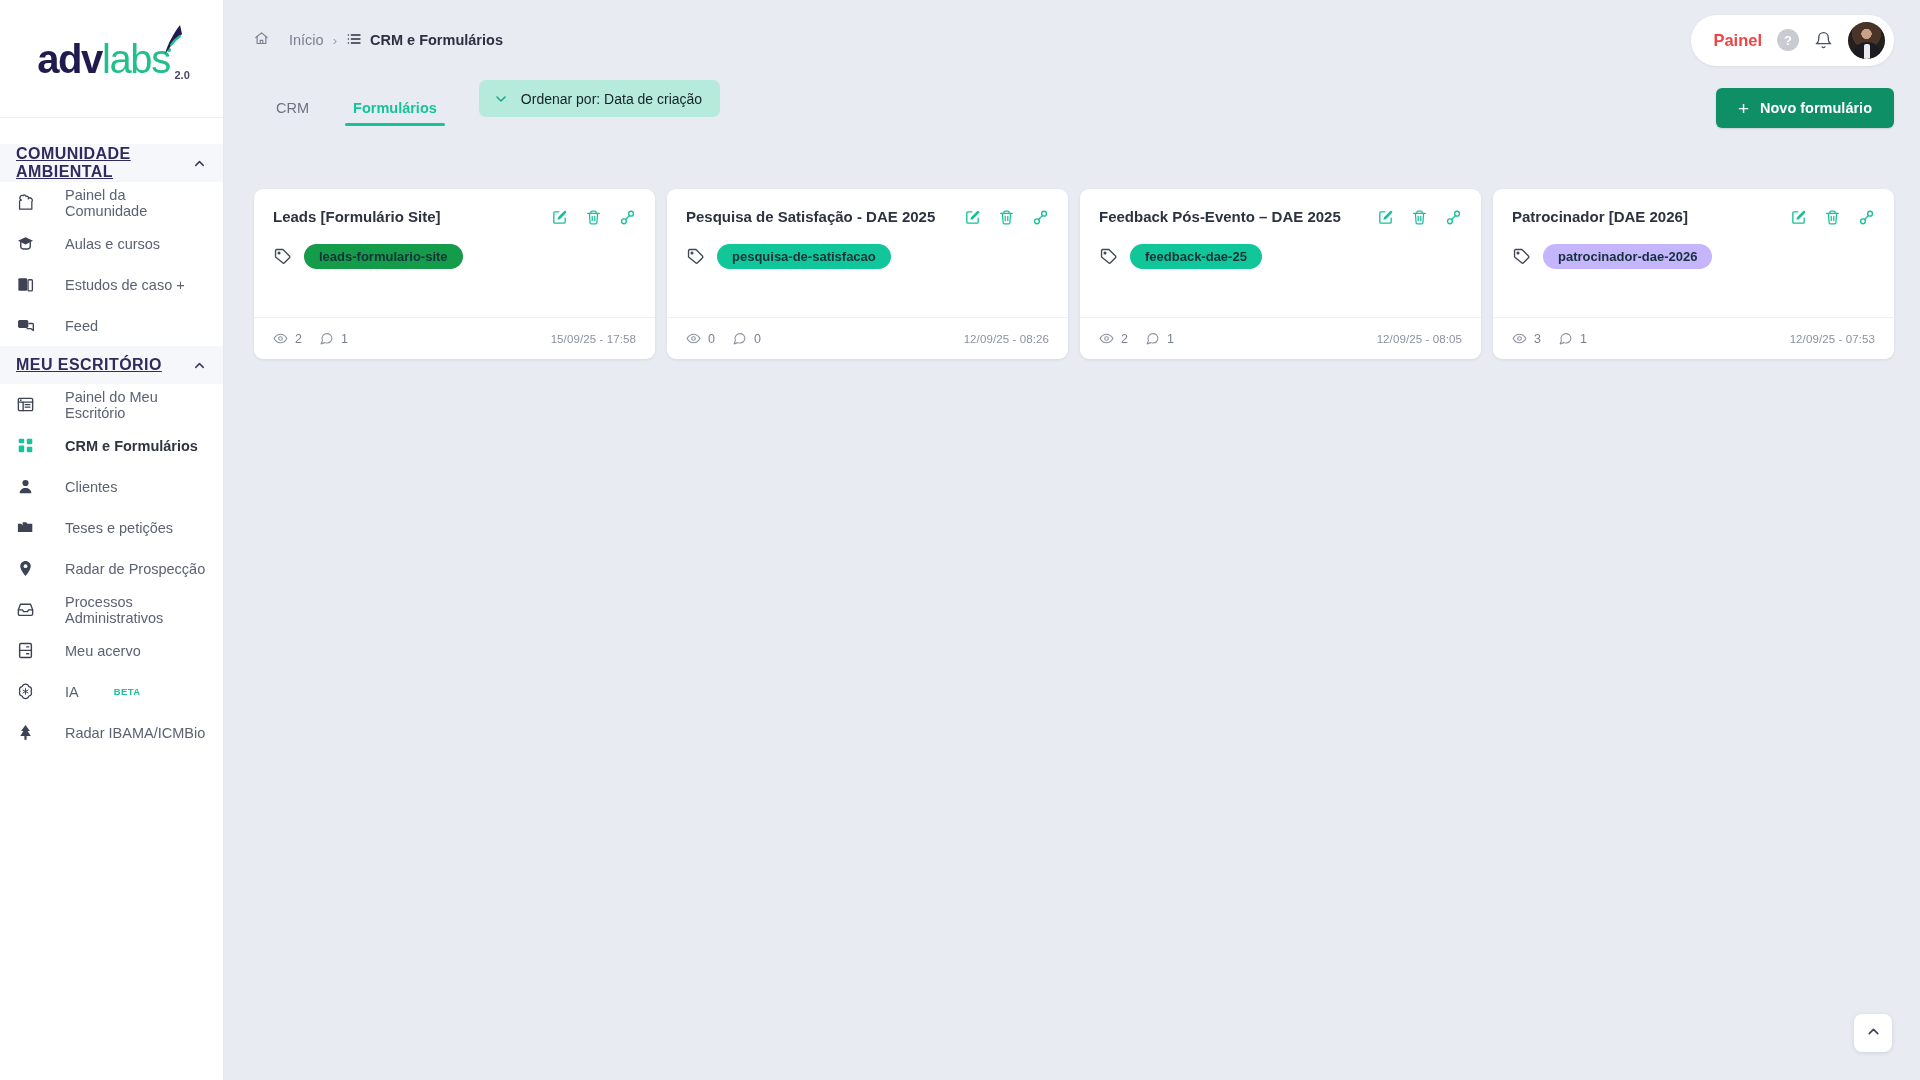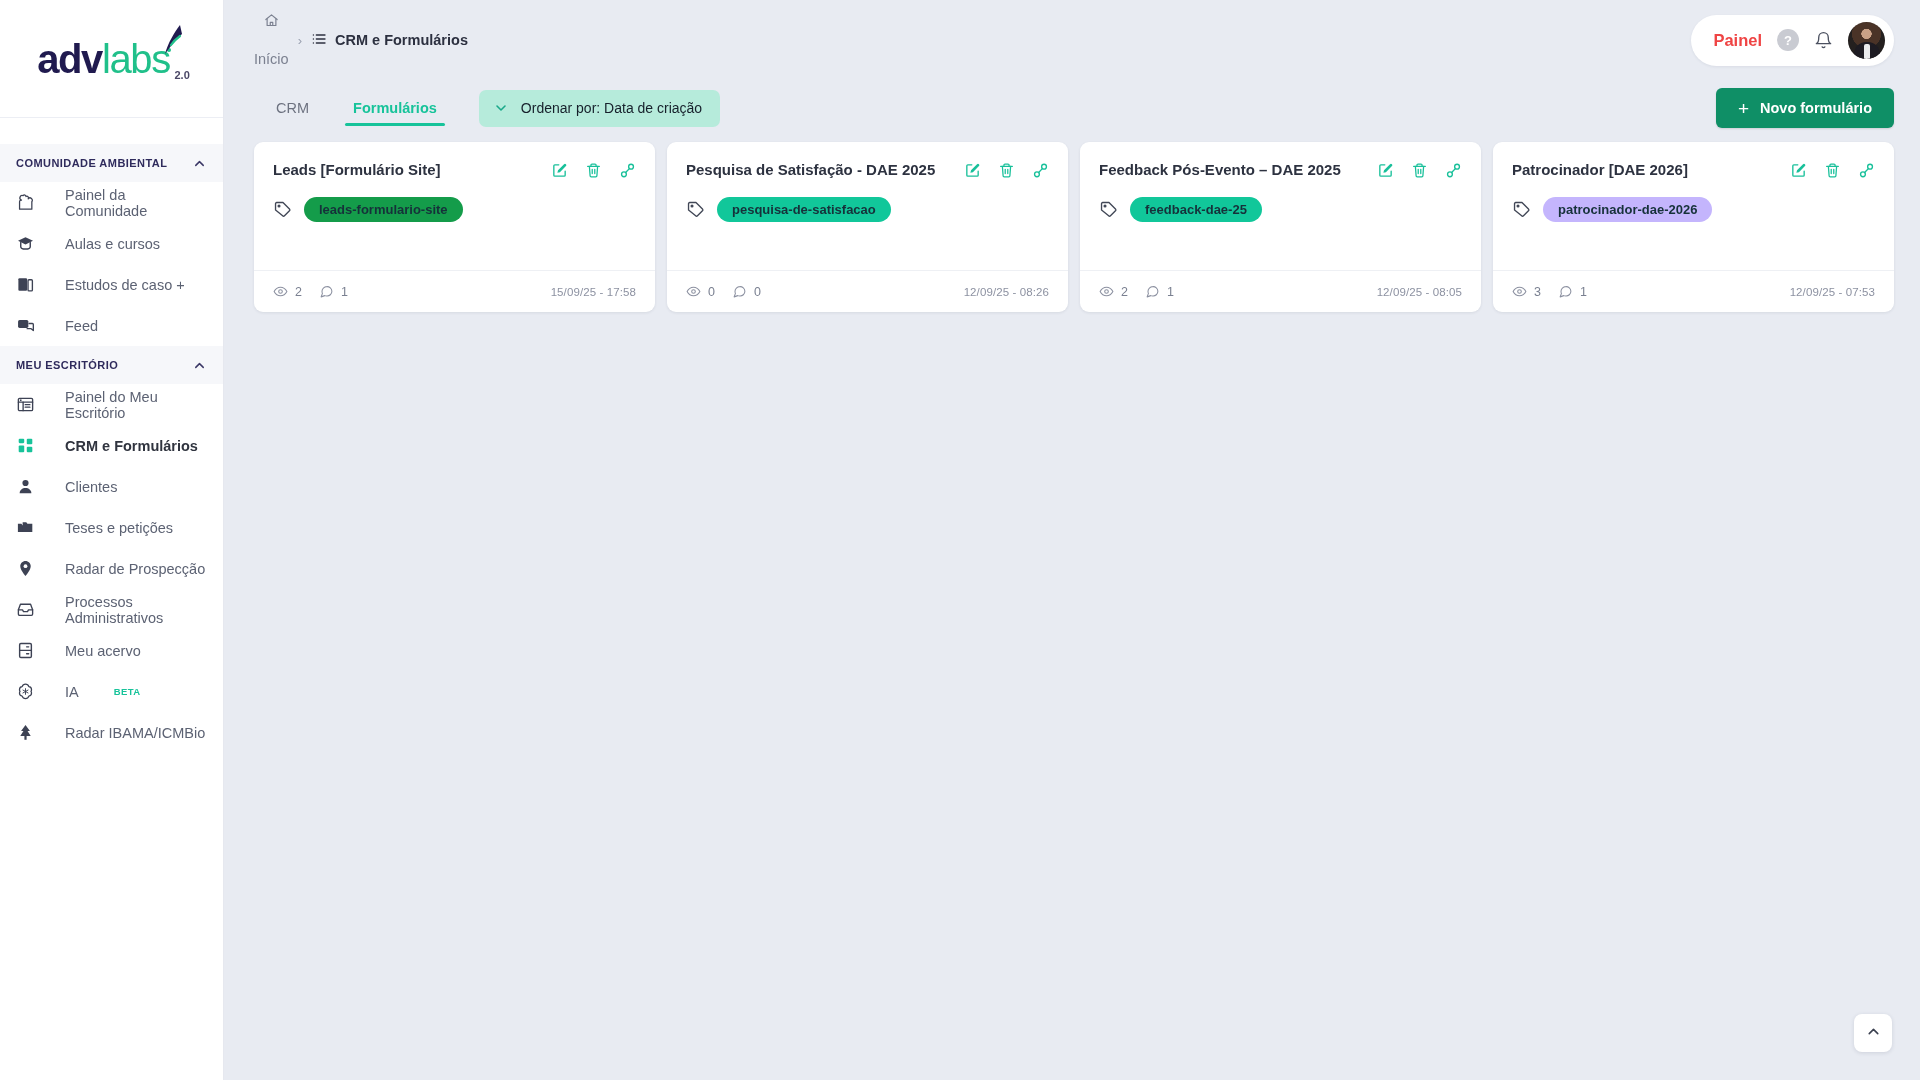--- a/index.html
+++ b/index.html
@@ -42,22 +42,22 @@
   }
   .sb-gap { height: 26px; background: #fff; }
 
   .sb-section {
     display: flex; align-items: center; justify-content: space-between;
     padding: 0 16px; height: 38px;
     background: #f6f7fa;
     cursor: pointer;
   }
   .sb-section-label {
-    font-size: 11px; font-weight: 700; letter-spacing: .45px;
-    color: #2f2b5c; text-transform: uppercase;
+    font-size: 16px; font-weight: 700; letter-spacing: .45px;
+    color: #2f2b5c; text-transform: uppercase; text-decoration: underline;
   }
   .sb-chevron { color: #3b3866; display: flex; }
 
   .sb-item {
     display: flex; align-items: center; gap: 30px;
     height: 41px; padding: 0 16px;
     font-size: 14.5px; color: #5c6273;
     cursor: pointer; text-decoration: none;
   }
   .sb-item .sb-ico { width: 19px; height: 19px; display: flex; align-items: center; justify-content: center; color: #3d4254; flex: 0 0 19px; }
@@ -70,21 +70,21 @@
 
   
   .main { flex: 1 1 auto; height: 1080px; display: flex; flex-direction: column; position: relative; background: #e8ebf2; }
 
   .topbar {
     height: 80px; flex: 0 0 80px;
     display: flex; align-items: center; justify-content: space-between;
     padding: 0 26px 0 30px;
   }
   .breadcrumb { display: flex; align-items: center; gap: 9px; font-size: 14.5px; }
-  .bc-home { display: flex; align-items: center; gap: 20px; color: #7b8090; cursor: pointer; flex-direction: column; }
+  .bc-home { display: flex; align-items: center; gap: 20px; color: #7b8090; cursor: pointer; }
   .bc-sep { color: #9aa0b0; font-size: 13px; }
   .bc-current { display: flex; align-items: center; gap: 8px; color: #2c3040; font-weight: 700; }
 
   .userbar {
     display: flex; align-items: center; gap: 15px;
     background: #fff; border-radius: 28px;
     padding: 7px 9px 7px 22px;
     box-shadow: 0 1px 3px rgba(30,40,70,.07);
   }
   .userbar-title { font-size: 16.5px; font-weight: 700; color: #ef4444; }
@@ -110,21 +110,21 @@
     content:""; position:absolute; left:50%; top:62%;
     width:6px; height:16px; transform:translateX(-50%);
     background:#e9eaec; border-radius:2px; z-index:2;
   }
 
   
   .tabsrow {
     display: flex; align-items: center; justify-content: space-between;
     padding: 0 26px 0 30px; height: 56px; flex: 0 0 56px;
   }
-  .tabs-left { display: flex; align-items: center; gap: 0; height: 56px; }
+  .tabs-left { display: flex; align-items: flex-start; gap: 0; height: 56px; }
   .tab {
     font-size: 14.5px; color: #6d7280; padding: 0 22px;
     height: 56px; display: flex; align-items: center;
     cursor: pointer; position: relative;
   }
   .tab.active { color: #17c39a; font-weight: 700; }
   .tab.active::after {
     content: ""; position: absolute; left: 14px; right: 14px; bottom: 10px;
     height: 3px; background: #17c39a; border-radius: 2px;
   }
@@ -155,20 +155,21 @@
     gap: 12px;
     padding: 6px 26px 0 30px;
   }
   .card {
     background: #fff; border-radius: 9px;
     box-shadow: 0 1px 3px rgba(30,40,70,.09);
     padding: 18px 19px 0 19px;
     display: flex; flex-direction: column;
     min-height: 170px;
     cursor: pointer;
+    margin-top: 47px;
   }
   .card-head { display: flex; align-items: flex-start; justify-content: space-between; gap: 10px; }
   .card-title {
     font-size: 15px; font-weight: 700; color: #2d3240;
     line-height: 1.25; padding-top: 1px;
   }
   .card-actions { display: flex; align-items: center; gap: 17px; color: #18c09a; flex: 0 0 auto; padding-top: 2px; }
   .card-actions > span { display: flex; cursor: pointer; }
   .card-tagrow { display: flex; align-items: center; gap: 12px; margin-top: 17px; }
   .tag-ico { color: #414756; display: flex; flex: 0 0 auto; }

